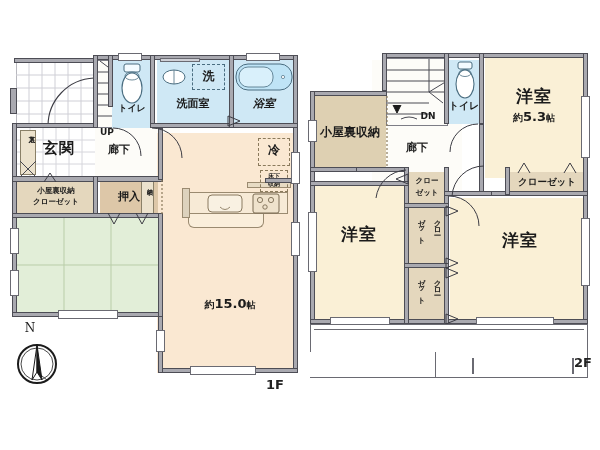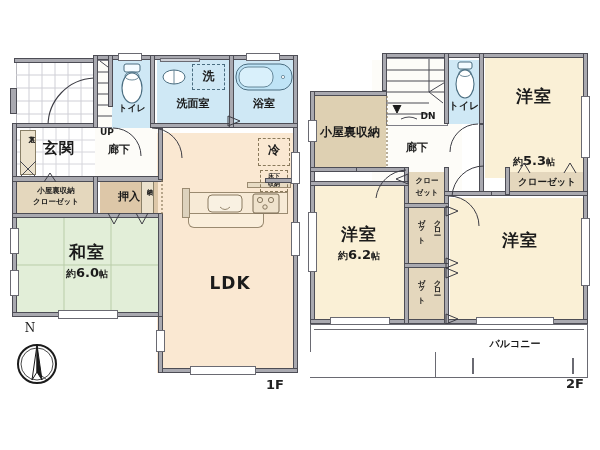--- a/index.html
+++ b/index.html
@@ -113,21 +113,21 @@
     <div class="abs dbox" style="left:192px;top:64px;width:33px;height:26px;border-color:#4a6d80;"></div>
     <div class="lbl lbl-sm" style="left:192px;top:70px;width:33px;font-size:12px;">洗</div>
     <div class="lbl lbl-sm" style="left:157px;top:98px;width:72px;font-size:11px;">洗面室</div>
 
     <div class="abs r-water" style="left:233px;top:60px;width:62px;height:68px;"></div>
     <svg class="abs" style="left:236px;top:64px;" width="56" height="26">
       <rect x="0" y="0" width="56" height="26" rx="12" fill="#bfe4f6" stroke="#4a6d80" stroke-width="1"></rect>
       <rect x="3" y="3" width="34" height="20" rx="9" fill="#d9f0fb" stroke="#4a6d80" stroke-width="0.8"></rect>
       <circle cx="47" cy="13" r="1.6" fill="#ffffff" stroke="#4a6d80" stroke-width="0.7"></circle>
     </svg>
-    <div class="lbl lbl-sm" style="left:233px;top:98px;width:62px;font-size:11px;">浴室</div>
+    <div class="lbl lbl-sm" style="left:233px;top:98px;width:62px;font-size:11px;font-style:italic;">浴室</div>
 
     <div class="abs r-ldk" style="left:157px;top:133px;width:138px;height:240px;"></div>
 
     <div class="abs" style="left:188px;top:192px;width:100px;height:22px;background:#f7ead6;border:1px solid #9a8a70;"></div>
     <svg class="abs" style="left:208px;top:195px;" width="34" height="17">
       <rect x="0" y="0" width="34" height="17" rx="4" fill="#f9f1e2" stroke="#8a7a60" stroke-width="1"></rect>
       <path d="M12 12 q5 5 10 0" fill="none" stroke="#8a7a60" stroke-width="0.9"></path>
     </svg>
     <svg class="abs" style="left:253px;top:194px;" width="26" height="19">
       <rect x="0" y="0" width="26" height="19" rx="2" fill="#efe2cc" stroke="#7a6b52" stroke-width="1"></rect>
@@ -138,21 +138,21 @@
     <div class="abs" style="left:188px;top:214px;width:76px;height:14px;border:1px solid #9a8a70;border-top:none;border-radius:0 0 6px 6px;background:#faeedb;"></div>
     <div class="abs" style="left:182px;top:188px;width:8px;height:30px;background:#ddd2bd;border:1px solid #9a8a70;"></div>
     <div class="abs" style="left:247px;top:182px;width:44px;height:6px;background:#e7dbc4;border:1px solid #9a8a70;"></div>
 
     <div class="abs dbox" style="left:258px;top:138px;width:32px;height:28px;"></div>
     <div class="lbl lbl-sm" style="left:258px;top:144px;width:32px;font-size:12px;">冷</div>
     <div class="abs dbox" style="left:260px;top:170px;width:28px;height:22px;"></div>
     <div class="lbl lbl-tiny" style="left:260px;top:173px;width:28px;">床下</div>
     <div class="lbl lbl-tiny" style="left:260px;top:181px;width:28px;">収納</div>
 
-    <div class="lbl lbl-room" style="left:180px;top:275px;width:100px;font-size:17px;">LDK</div>
+    <div class="lbl lbl-area" style="left:180px;top:297px;width:100px;"><span style="font-size:10px">約</span>15.0<span class="sm">帖</span></div>
 
     <div class="abs r-closet" style="left:17px;top:182px;width:78px;height:32px;"></div>
     <div class="lbl lbl-xs" style="left:17px;top:187px;width:78px;">小屋裏収納</div>
     <div class="lbl lbl-xs" style="left:17px;top:198px;width:78px;">クローゼット</div>
 
     <div class="abs sbox" style="left:20px;top:130px;width:16px;height:45px;"></div>
     <div class="lbl lbl-tiny lbl-vert" style="left:21px;top:131px;width:14px;font-size:6.5px;">下足入</div>
     <svg class="abs" style="left:20px;top:161px;" width="16" height="16">
       <line x1="0" y1="0" x2="16" y2="16" stroke="#4a4a53" stroke-width="1"></line>
       <line x1="16" y1="0" x2="0" y2="16" stroke="#4a4a53" stroke-width="1"></line>
@@ -165,22 +165,20 @@
     <div class="lbl lbl-tiny lbl-vert" style="left:142px;top:184px;width:11px;font-size:6px;">収納</div>
 
     <div class="abs r-wa" style="left:17px;top:218px;width:141px;height:94px;"></div>
     <svg class="abs" style="left:17px;top:218px;" width="141" height="94">
       <g stroke="#b9cda8" stroke-width="1">
         <line x1="47" y1="0" x2="47" y2="94"></line>
         <line x1="94" y1="0" x2="94" y2="94"></line>
         <line x1="0" y1="47" x2="141" y2="47"></line>
       </g>
     </svg>
-    <div class="lbl lbl-room" style="left:37px;top:244px;width:100px;font-size:17px;">和室</div>
-    <div class="lbl lbl-area" style="left:37px;top:266px;width:100px;"><span style="font-size:10px">約</span>6.0<span class="sm">帖</span></div>
 
     <div class="lbl lbl-room" style="left:30px;top:141px;width:58px;font-size:15px;">玄関</div>
     <div class="lbl lbl-sm" style="left:95px;top:144px;width:48px;font-size:11px;">廊下</div>
     <div class="lbl lbl-xs" style="left:96px;top:127px;width:22px;font-size:9px;">UP</div>
 
     <div class="abs wall" style="left:93px;top:55px;width:205px;height:5px;"></div>
     <div class="abs wall" style="left:12px;top:123px;width:85px;height:5px;"></div>
     <div class="abs wall" style="left:12px;top:123px;width:5px;height:194px;"></div>
     <div class="abs wall" style="left:12px;top:312px;width:151px;height:5px;"></div>
     <div class="abs wall" style="left:293px;top:55px;width:5px;height:318px;"></div>
@@ -272,40 +270,39 @@
     <div class="abs r-water" style="left:148px;top:60px;width:32px;height:64px;"></div>
     <svg class="abs" style="left:154px;top:62px;" width="22" height="40">
       <rect x="4" y="0" width="14" height="7" rx="2" fill="#f4fbff" stroke="#4a6d80" stroke-width="1"></rect>
       <ellipse cx="11" cy="22" rx="9" ry="14" fill="#ffffff" stroke="#4a6d80" stroke-width="1.1"></ellipse>
       <ellipse cx="11" cy="11" rx="6" ry="3.5" fill="none" stroke="#4a6d80" stroke-width="0.8"></ellipse>
     </svg>
     <div class="lbl lbl-sm" style="left:146px;top:100px;width:36px;font-size:10px;">トイレ</div>
 
     <div class="abs r-yo" style="left:185px;top:58px;width:98px;height:120px;"></div>
     <div class="lbl lbl-room" style="left:185px;top:88px;width:98px;font-size:17px;">洋室</div>
-    <div class="lbl lbl-area" style="left:185px;top:110px;width:98px;margin-top:44px;"><span style="font-size:10px">約</span>5.3<span class="sm">帖</span></div>
+    <div class="lbl lbl-area" style="left:185px;top:110px;width:98px;"><span style="font-size:10px">約</span>5.3<span class="sm">帖</span></div>
 
     <div class="abs r-closet" style="left:210px;top:172px;width:74px;height:22px;"></div>
     <div class="lbl lbl-sm" style="left:210px;top:177px;width:74px;font-size:9.5px;">クローゼット</div>
 
     <div class="abs r-closet" style="left:108px;top:172px;width:38px;height:34px;"></div>
     <div class="lbl lbl-xs" style="left:108px;top:177px;width:38px;">クロー</div>
     <div class="lbl lbl-xs" style="left:108px;top:189px;width:38px;">ゼット</div>
 
     <div class="abs r-closet" style="left:108px;top:208px;width:38px;height:56px;"></div>
     <div class="lbl lbl-xs lbl-vert" style="left:112px;top:214px;width:13px;">ゼット</div>
     <div class="lbl lbl-xs lbl-vert" style="left:128px;top:214px;width:13px;">クロー</div>
 
     <div class="abs r-closet" style="left:108px;top:268px;width:38px;height:56px;"></div>
     <div class="lbl lbl-xs lbl-vert" style="left:112px;top:274px;width:13px;">ゼット</div>
     <div class="lbl lbl-xs lbl-vert" style="left:128px;top:274px;width:13px;">クロー</div>
 
     <div class="abs r-yo" style="left:14px;top:186px;width:90px;height:138px;"></div>
     <div class="lbl lbl-room" style="left:14px;top:226px;width:90px;font-size:17px;">洋室</div>
-    <div class="lbl lbl-area" style="left:14px;top:248px;width:90px;"><span style="font-size:10px">約</span>6.2<span class="sm">帖</span></div>
 
     <div class="abs r-yo" style="left:150px;top:198px;width:134px;height:126px;"></div>
     <div class="lbl lbl-room" style="left:160px;top:232px;width:120px;font-size:17px;">洋室</div>
 
     <div class="abs wall" style="left:82px;top:53px;width:206px;height:5px;"></div>
     <div class="abs wall" style="left:82px;top:53px;width:5px;height:38px;"></div>
     <div class="abs wall" style="left:10px;top:91px;width:77px;height:5px;"></div>
     <div class="abs wall" style="left:10px;top:91px;width:5px;height:233px;"></div>
     <div class="abs wall" style="left:10px;top:167px;width:77px;height:5px;"></div>
     <div class="abs wall" style="left:283px;top:53px;width:5px;height:271px;"></div>
@@ -358,20 +355,19 @@
     </svg>
     <svg class="abs" style="left:212px;top:162px;" width="72" height="12">
       <path d="M6 11 L12 1 L18 11" fill="none" stroke="#3c3c44" stroke-width="1"></path>
       <path d="M52 11 L58 1 L64 11" fill="none" stroke="#3c3c44" stroke-width="1"></path>
     </svg>
 
     <div class="abs balcline" style="left:10px;top:324px;width:278px;height:54px;"></div>
     <div class="abs" style="left:10px;top:352px;width:126px;height:26px;background:#ffffff;border-right:1px solid #6a6a72;border-bottom:1px solid #6a6a72;"></div>
     <div class="abs" style="left:10px;top:353px;width:124px;height:24px;background:#ffffff;"></div>
     <div class="abs thinline" style="left:14px;top:329px;width:270px;height:1px;"></div>
-    <div class="lbl lbl-sm" style="left:160px;top:338px;width:110px;font-size:10px;">バルコニー</div>
     <div class="abs thinline" style="left:172px;top:358px;width:2px;height:16px;"></div>
     <div class="abs thinline" style="left:272px;top:358px;width:2px;height:16px;"></div>
 
-    <div class="lbl lbl-floor" style="left:258px;top:377px;width:34px;">2F</div>
+    <div class="lbl lbl-floor" style="left:258px;top:356px;width:34px;text-align:right;">2F</div>
   </div>
 
 </div>
 
 </body></html>

